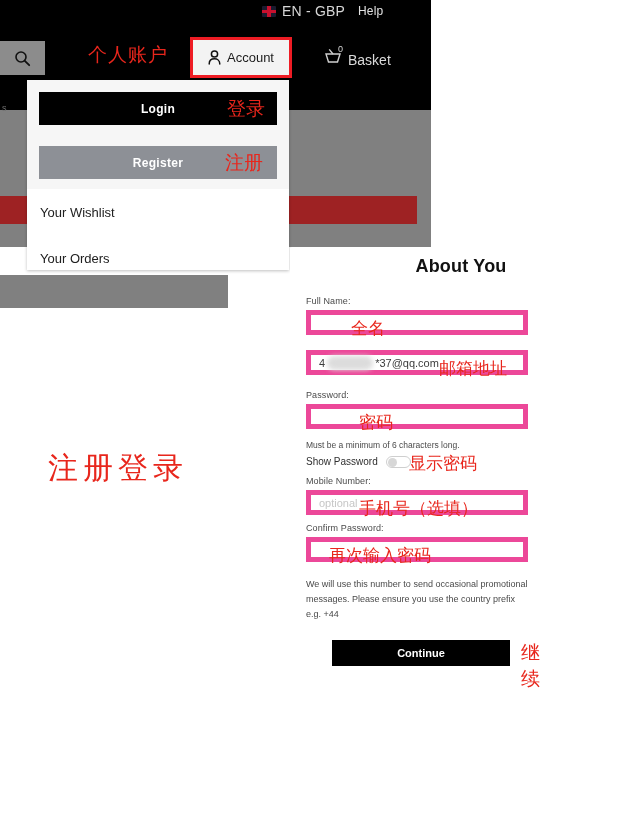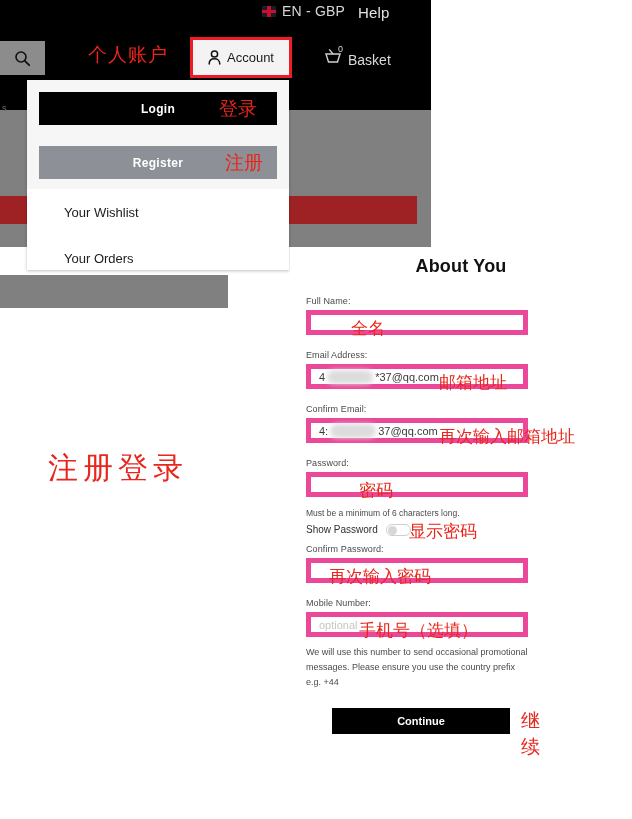--- a/index.html
+++ b/index.html
@@ -31,21 +31,21 @@
     content: ""; position: absolute; background: #c8102e;
   }
   .flag-icon::before { left: 5px; top: 0; width: 4px; height: 11px; }
   .flag-icon::after  { left: 0; top: 4px; width: 14px; height: 3px; }
   .util-text {
     color: #d6d6d6; font-size: 14px; letter-spacing: .2px;
     font-family: "Liberation Sans", sans-serif;
   }
   .help-link {
     position: absolute; left: 358px; top: 4px;
-    color: #e2e2e2; font-size: 15px;
+    color: #e2e2e2; font-size: 12px;
   }
 
   
   .search-box {
     position: absolute; left: 0; top: 41px; width: 45px; height: 34px;
     background: #8c8c8c; display: flex; align-items: center; justify-content: center;
   }
   .search-box svg { display: block; }
 
   
@@ -103,23 +103,23 @@
     height: 33px; display: flex; align-items: center; justify-content: center;
     position: relative;
   }
   .dd-login { background: #000000; }
   .dd-register { background: #8d9096; margin-top: 21px; }
   .dd-btn .txt { color: #ffffff; font-size: 12px; font-weight: bold; letter-spacing: .3px; }
   .dd-btn .cn {
     position: absolute; right: 14px; top: 50%; transform: translateY(-50%);
     color: #e8261c; font-size: 19px; font-family: "DejaVu Sans", sans-serif;
   }
-  .dd-login .cn { right: 20px; }
+  .dd-login .cn { right: 12px; }
   .dd-register .cn { right: 14px; }
-  .dd-list { padding: 0 13px; margin-left: 24px; }
+  .dd-list { padding: 0 13px; }
   .dd-item {
     height: 46px; display: flex; align-items: center;
     font-size: 13px; color: #202020;
   }
 
   
   .form-col {
     position: absolute; left: 290px; top: 248px; width: 342px; height: 571px;
     background: #ffffff;
   }
@@ -268,68 +268,58 @@
     <div class="fields">
 
       <div class="f-group">
         <div class="f-label">Full Name:</div>
         <div class="f-input">
           <span class="f-cn" style="left:40px;top:2px;">全名</span>
         </div>
       </div>
 
       <div class="f-group">
-        <div class="f-label">Email Address:</div>
         <div class="f-input">
           <span>4</span>
           <span class="redact"></span>
           <span>*37@qq.com</span>
           <span class="f-cn" style="left:128px;top:2px;">邮箱地址</span>
         </div>
       </div>
 
-      <div class="f-group">
-        <div class="f-label">Confirm Email:</div>
-        <div class="f-input">
-          <span>4:</span>
-          <span class="redact"></span>
-          <span>37@qq.com</span>
-          <span class="f-cn" style="left:128px;top:2px;">再次输入邮箱地址</span>
-        </div>
-      </div>
 
       <div class="f-group" style="margin-bottom:10px;">
         <div class="f-label">Password:</div>
         <div class="f-input">
           <span class="f-cn" style="left:48px;top:2px;">密码</span>
         </div>
       </div>
 
       <div class="hint" style="margin-top:0;">Must be a minimum of 6 characters long.</div>
 
       <div class="showpw-row">
         <span class="showpw-label">Show Password</span>
         <span class="toggle">
           <span class="knob"></span>
         </span>
         <span style="position:absolute;left:103px;top:-4px;color:#e8261c;font-size:17px;font-family:Liberation Serif, serif;">显示密码</span>
       </div>
 
+      <div class="f-group" style="margin-bottom:8px;">
+        <div class="f-label">Mobile Number:</div>
+        <div class="f-input">
+          <span class="ph">optional</span>
+          <span class="f-cn" style="left:48px;top:2px;">手机号（选填）</span>
+        </div>
+      </div>
+
       <div class="f-group">
         <div class="f-label">Confirm Password:</div>
         <div class="f-input">
           <span class="f-cn" style="left:18px;top:2px;">再次输入密码</span>
-        </div>
-      </div>
-
-      <div class="f-group" style="margin-bottom:8px;">
-        <div class="f-label">Mobile Number:</div>
-        <div class="f-input">
-          <span class="ph">optional</span>
-          <span class="f-cn" style="left:48px;top:2px;">手机号（选填）</span>
         </div>
       </div>
 
       <div class="note">We will use this number to send occasional promotional messages. Please ensure you use the country prefix e.g. +44</div>
 
       <div class="continue-wrap">
         <button class="continue-btn">Continue</button>
         <span class="continue-cn">继续</span>
       </div>
 

